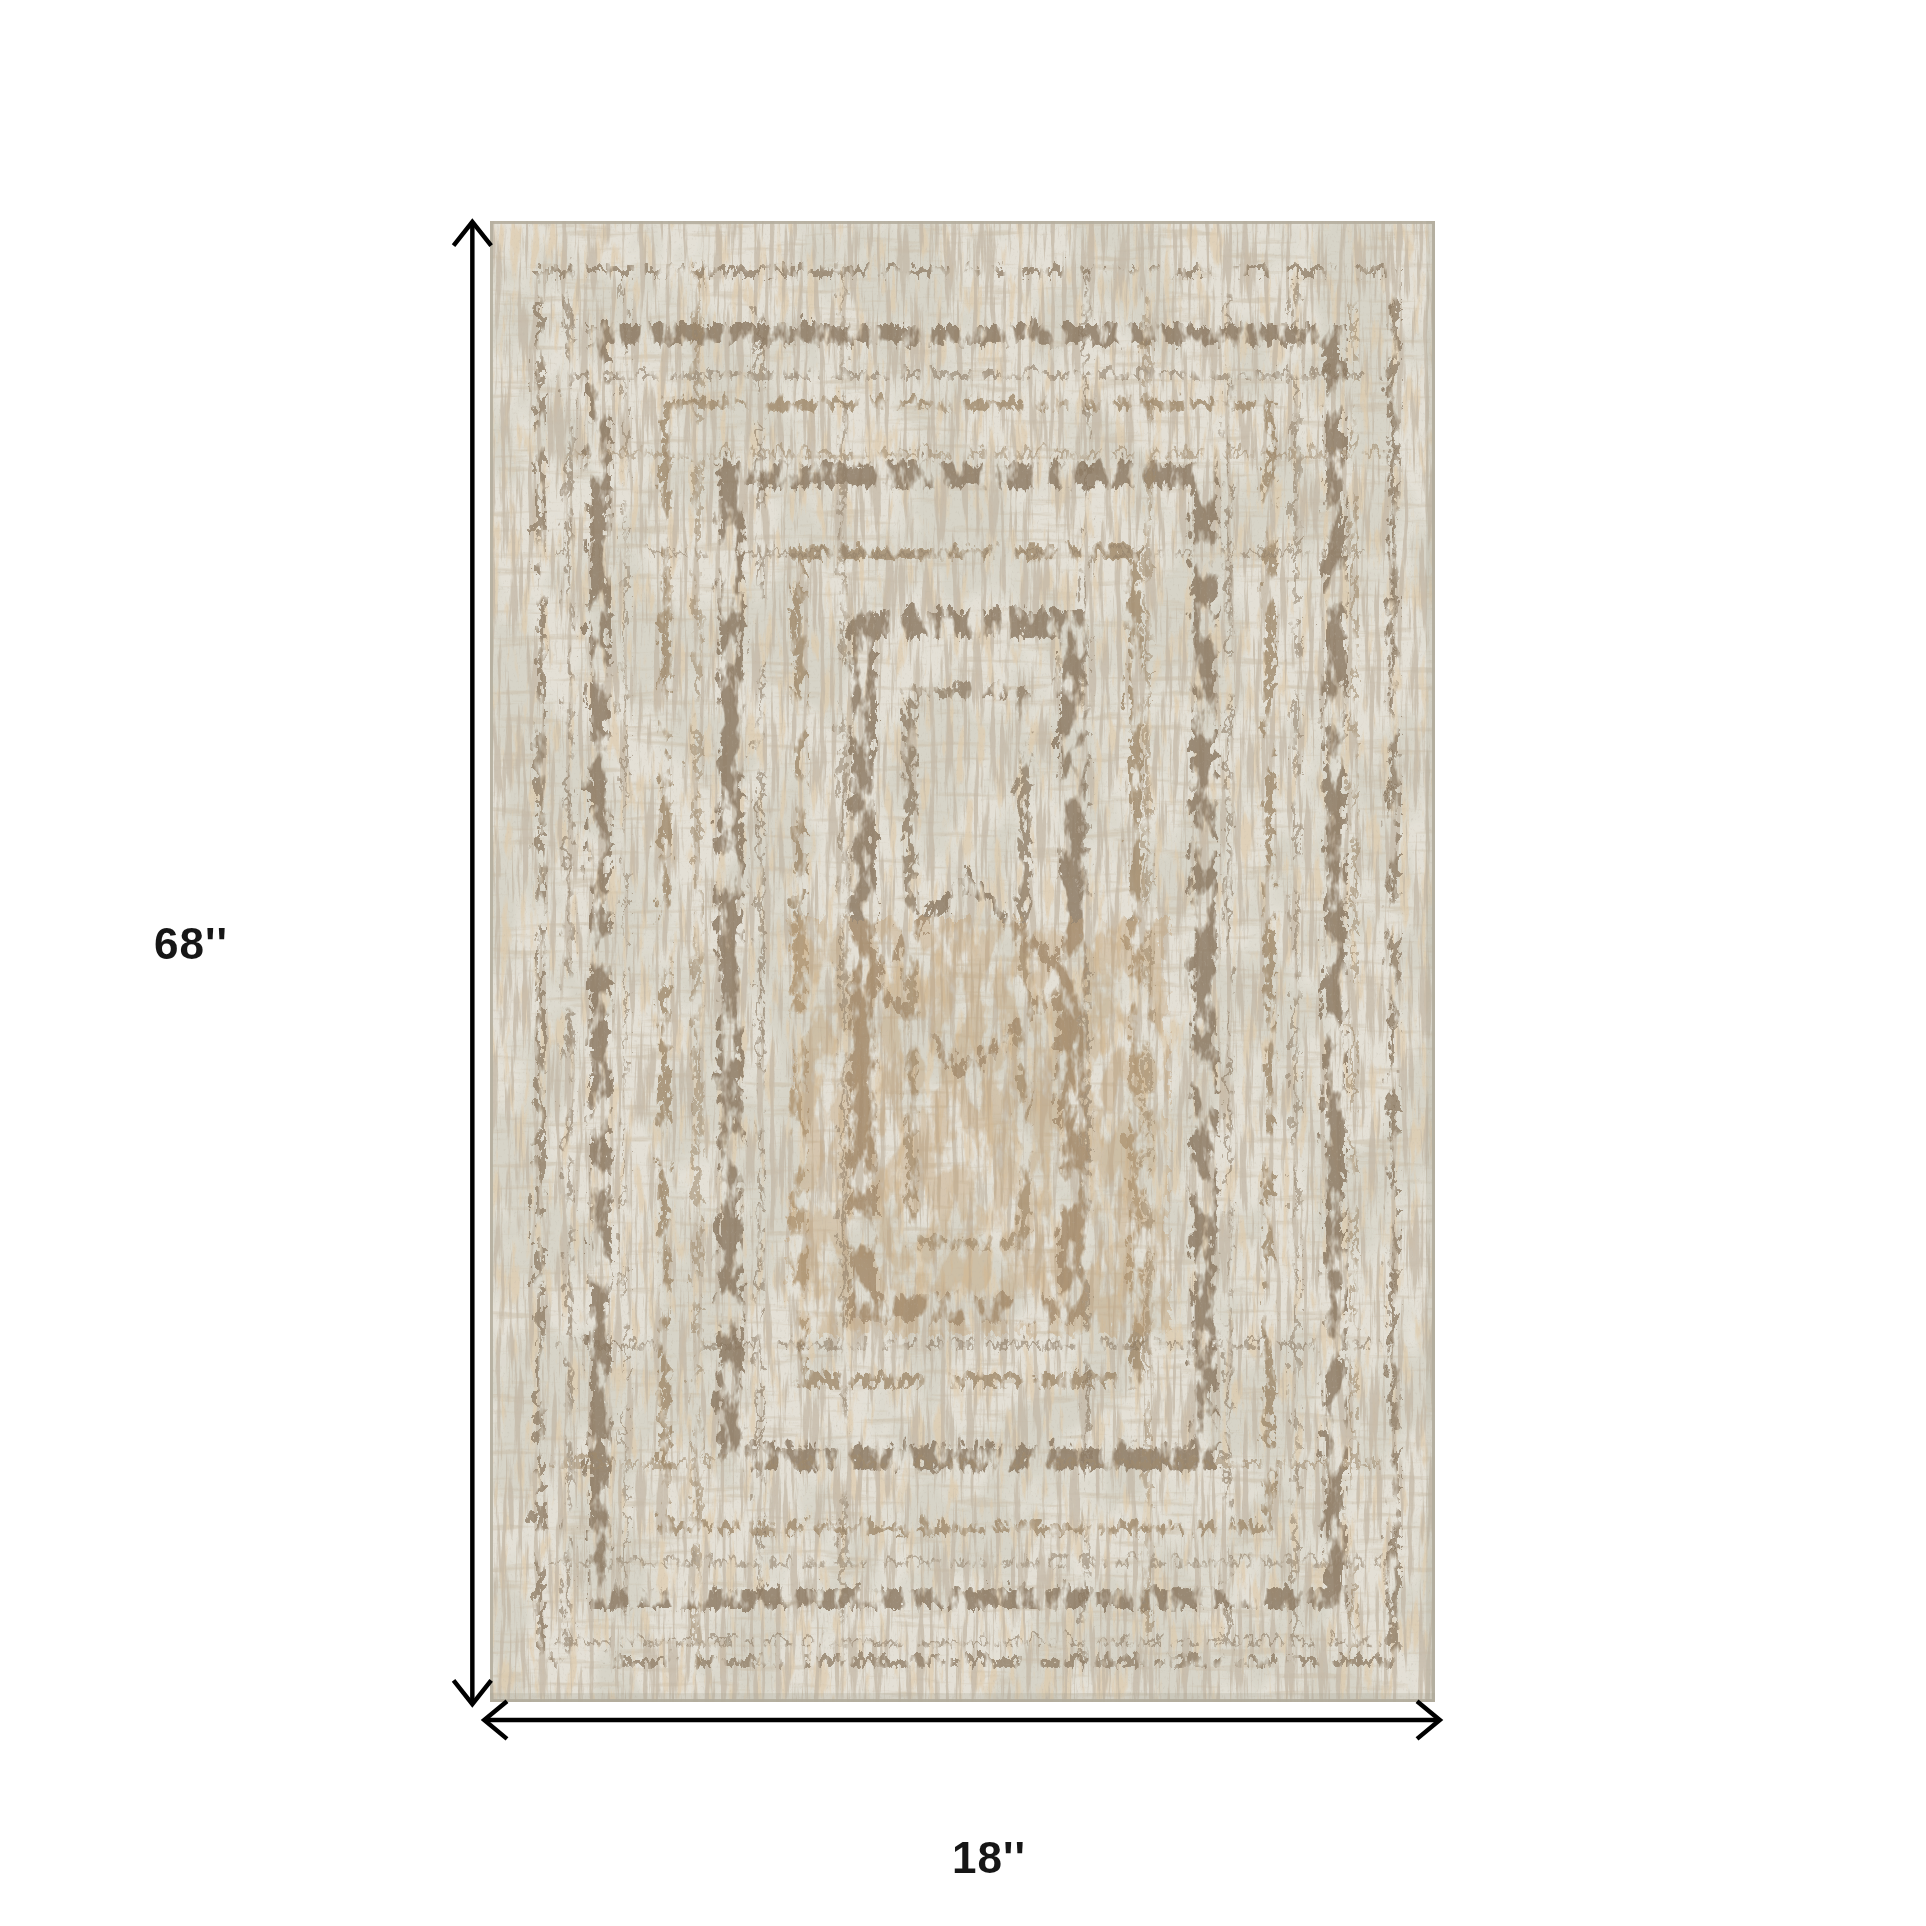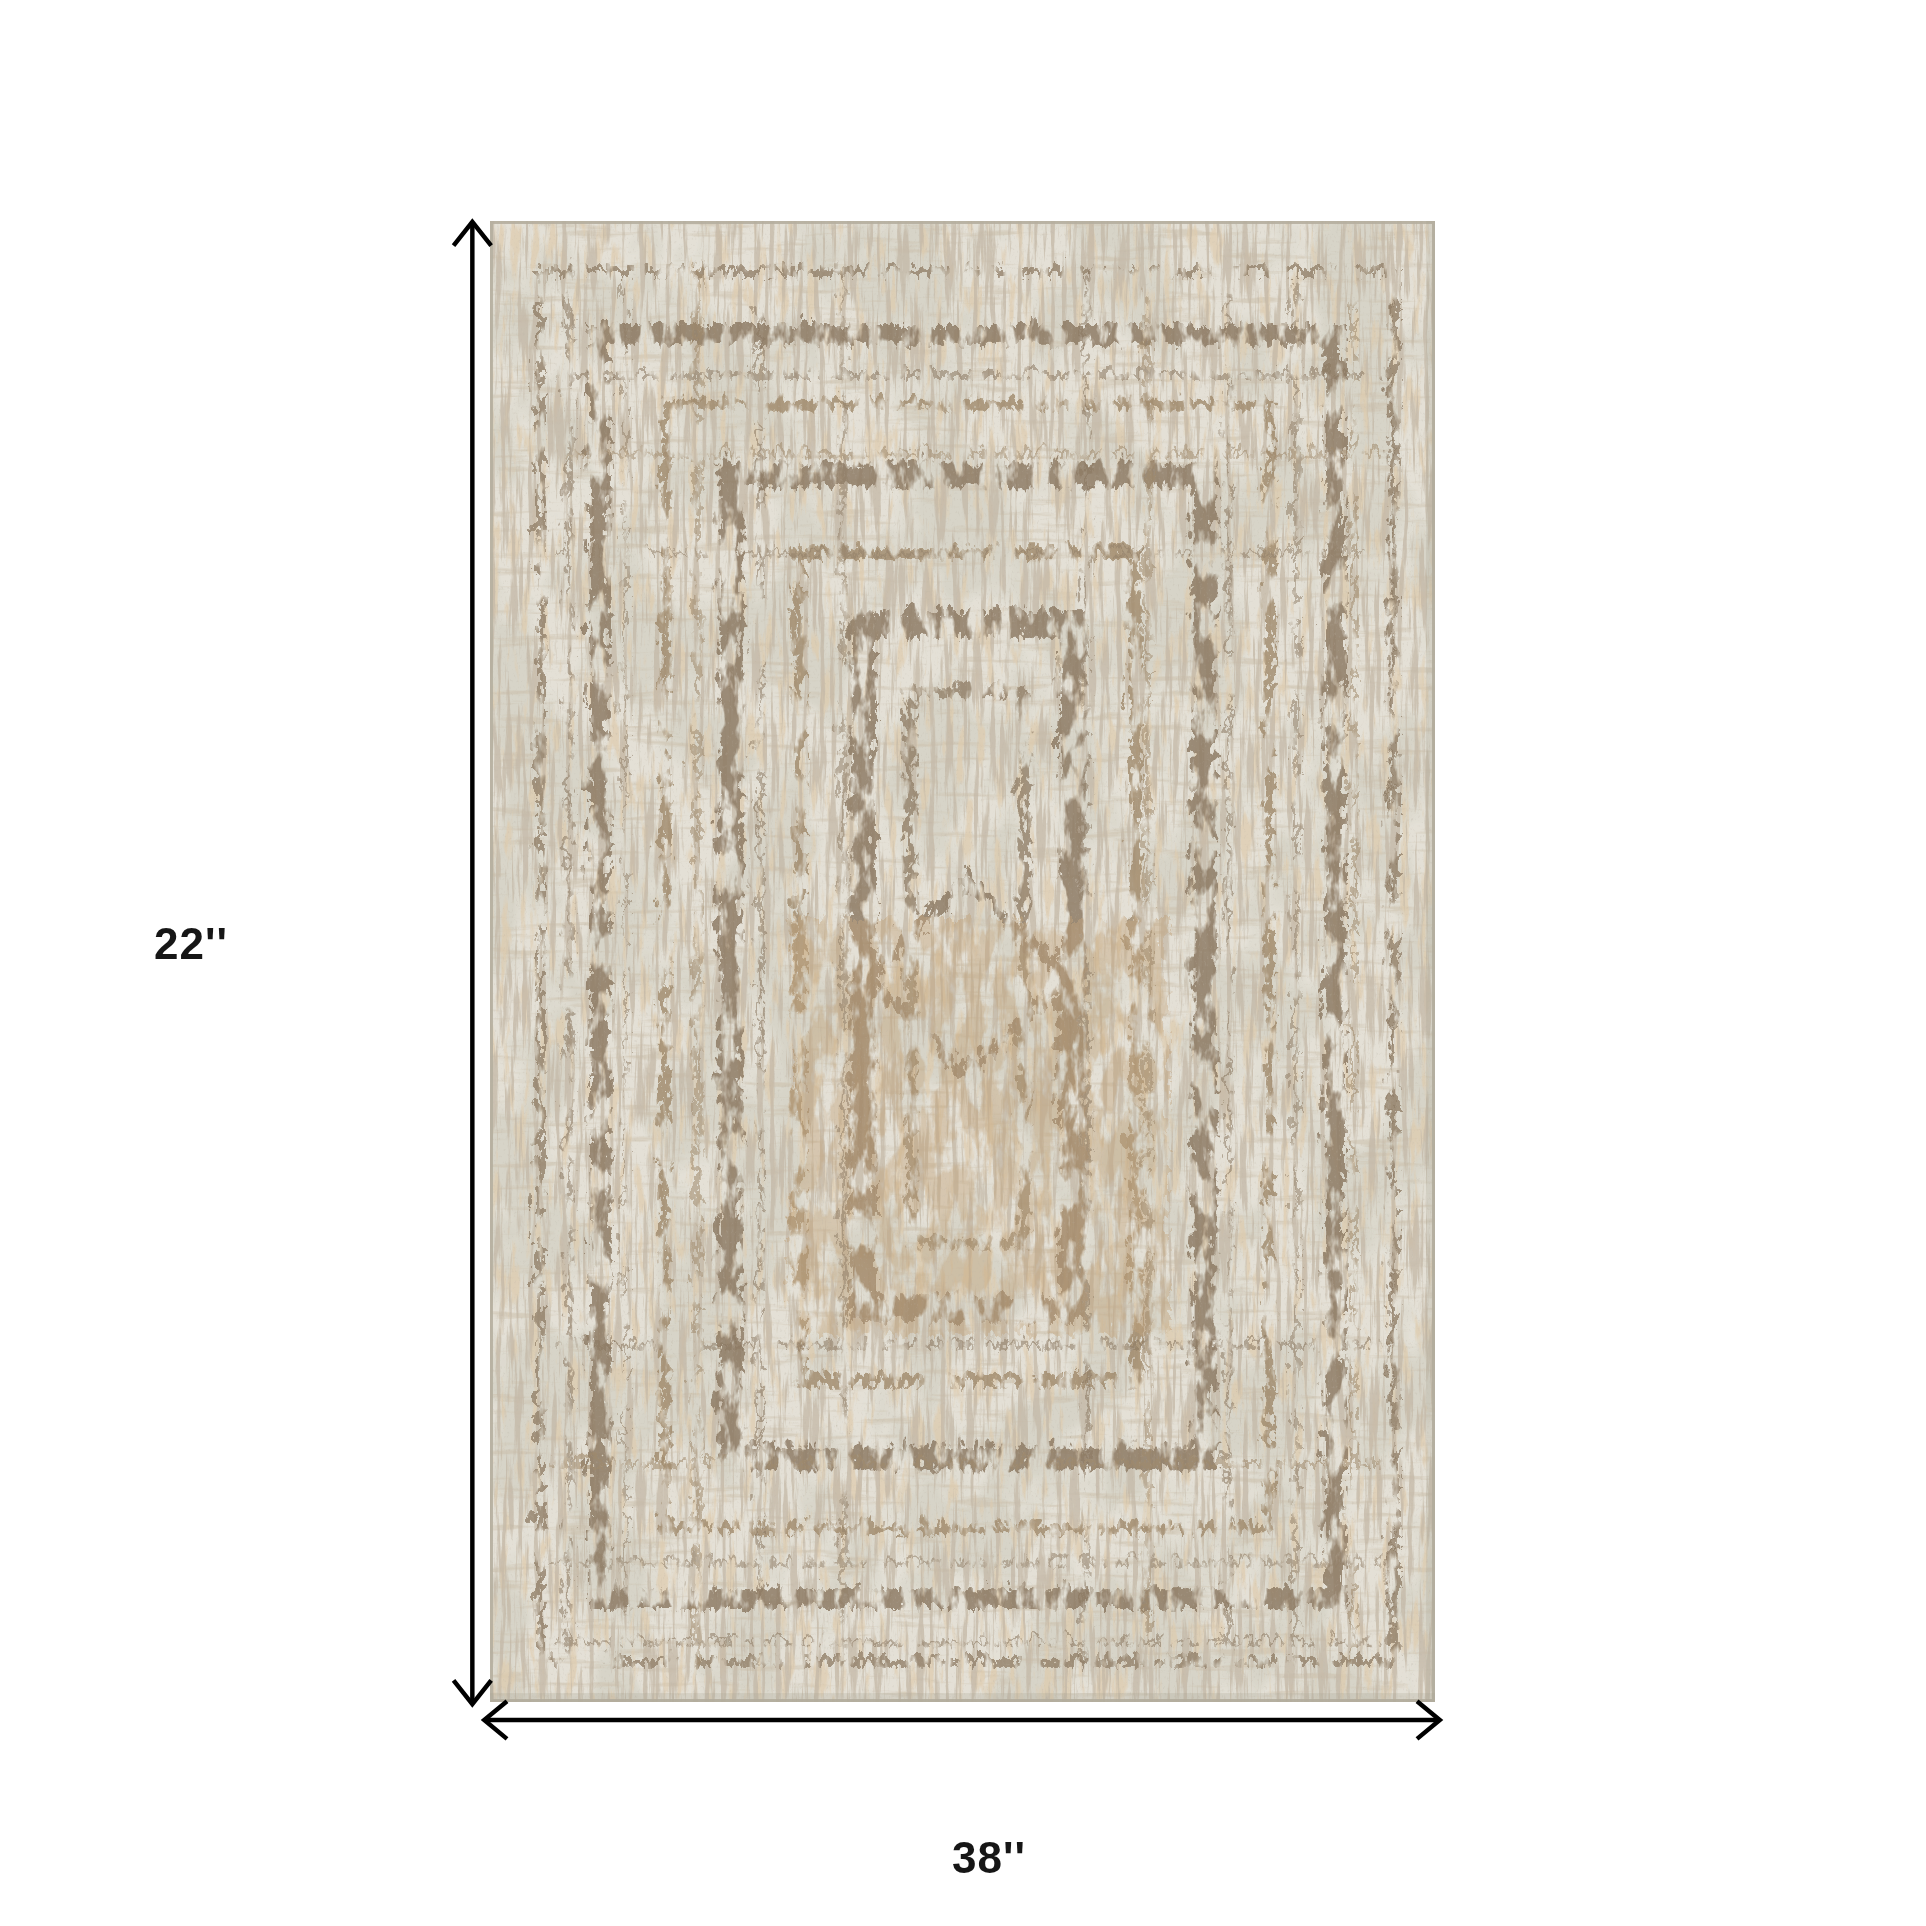--- a/index.html
+++ b/index.html
@@ -144,18 +144,18 @@
       <polyline points="458,248 477,224 496,248" stroke="#000000"></polyline>
       <polyline points="458,1697 477,1721 496,1697" stroke="#000000"></polyline>
     </g>
     <g fill="none" stroke-width="4.5" stroke-linecap="butt" stroke-linejoin="miter">
       <line x1="491" y1="1737" x2="1452" y2="1737" stroke="#000000"></line>
       <polyline points="512,1718 489,1737 512,1756" stroke="#000000"></polyline>
       <polyline points="1431,1718 1454,1737 1431,1756" stroke="#000000"></polyline>
     </g>
   </svg>
 
-  <div class="dim-label height">22''</div>
+  <div class="dim-label height">68''</div>
 
-  <div class="dim-label width">38''</div>
+  <div class="dim-label width">18''</div>
 
 </div>
 
 
 </body></html>

